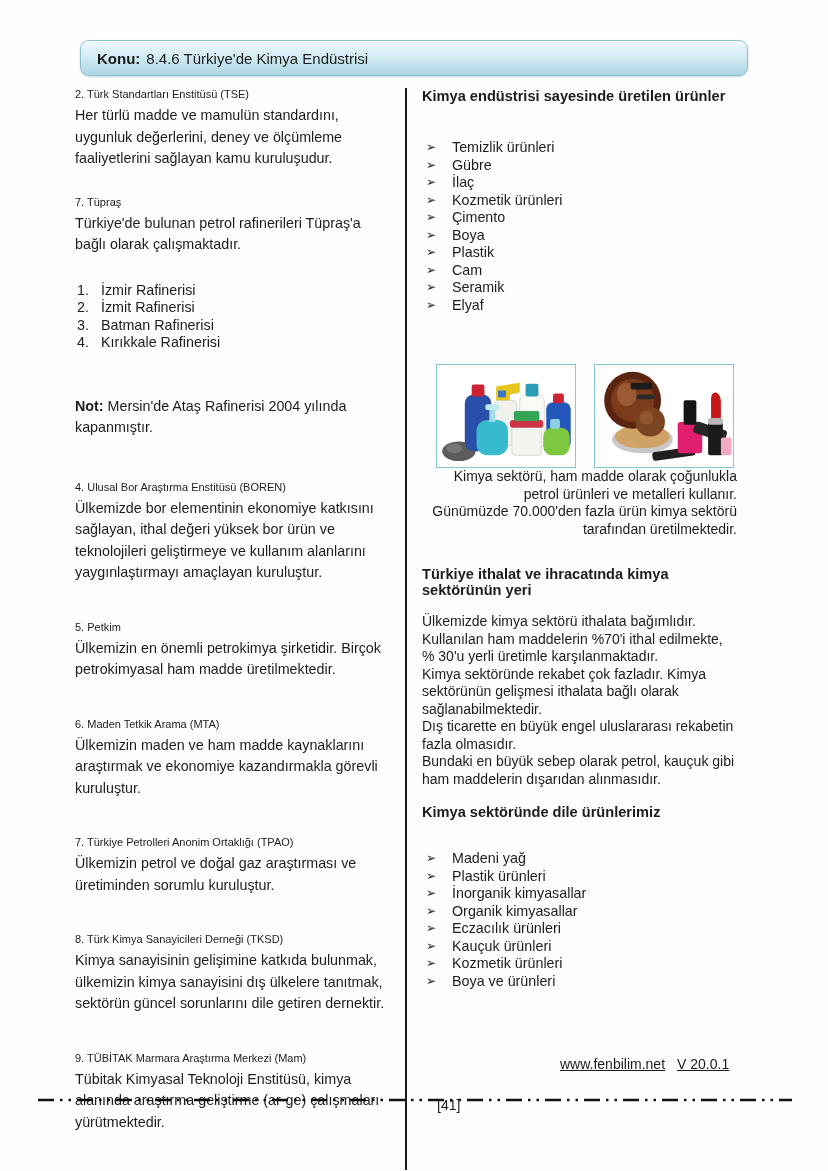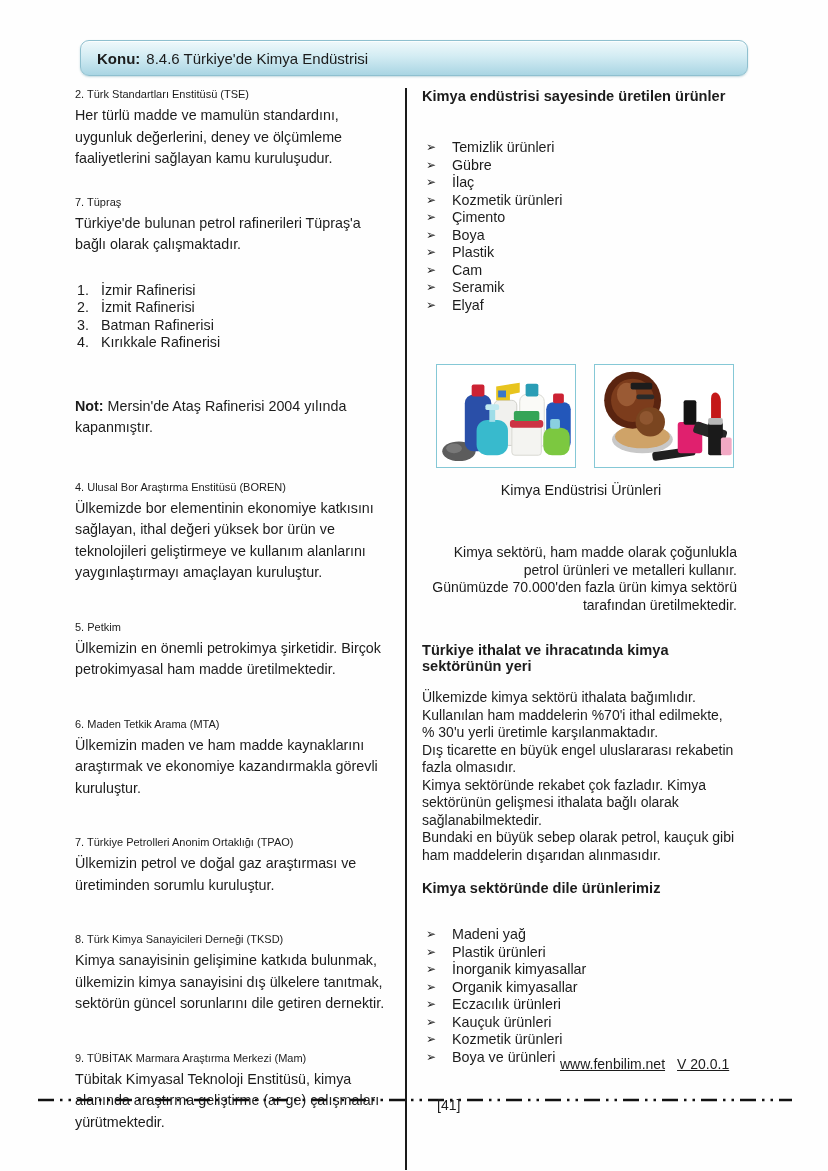--- a/index.html
+++ b/index.html
@@ -280,33 +280,32 @@
             <rect x="100" y="62" width="34" height="12" rx="3" fill="#262626" transform="rotate(18 117 68)"></rect>
 
             <rect x="115" y="58" width="15" height="34" rx="2" fill="#1a1a1a"></rect>
             <rect x="115" y="54" width="15" height="7" rx="2" fill="#b8b8b8"></rect>
             <path d="M118 54 L118 34 Q118 28 123 28 Q128 30 128 38 L128 54 Z" fill="#c41818"></path>
 
             <rect x="128" y="74" width="11" height="18" rx="2" fill="#f2a9c4"></rect>
           </svg>
         </div>
       </div>
-      <div class="figure-caption">Kimya Endüstrisi Ürünleri</div>
 
       <div class="sector-block">
         <div class="rc-para">Kimya sektörü, ham madde olarak çoğunlukla petrol ürünleri ve metalleri kullanır.</div>
         <div class="rc-para">Günümüzde 70.000'den fazla ürün kimya sektörü tarafından üretilmektedir.</div>
       </div>
 
       <div class="rc-heading">Türkiye ithalat ve ihracatında kimya sektörünün yeri</div>
       <div class="trade-block">
         <div class="rc-para">Ülkemizde kimya sektörü ithalata bağımlıdır.</div>
         <div class="rc-para">Kullanılan ham maddelerin %70'i ithal edilmekte, % 30'u yerli üretimle karşılanmaktadır.</div>
+        <div class="rc-para">Kimya sektöründe rekabet çok fazladır. Kimya sektörünün gelişmesi ithalata bağlı olarak sağlanabilmektedir.</div>
         <div class="rc-para">Dış ticarette en büyük engel uluslararası rekabetin fazla olmasıdır.</div>
-        <div class="rc-para">Kimya sektöründe rekabet çok fazladır. Kimya sektörünün gelişmesi ithalata bağlı olarak sağlanabilmektedir.</div>
         <div class="rc-para">Bundaki en büyük sebep olarak petrol, kauçuk gibi ham maddelerin dışarıdan alınmasıdır.</div>
       </div>
 
       <div class="rc-heading imports-h">Kimya sektöründe dile ürünlerimiz</div>
 
       <div class="arrow-list">
         <div class="arrow-item">
             <span class="arrow">➢</span>
             <span>Madeni yağ</span>
           </div>

